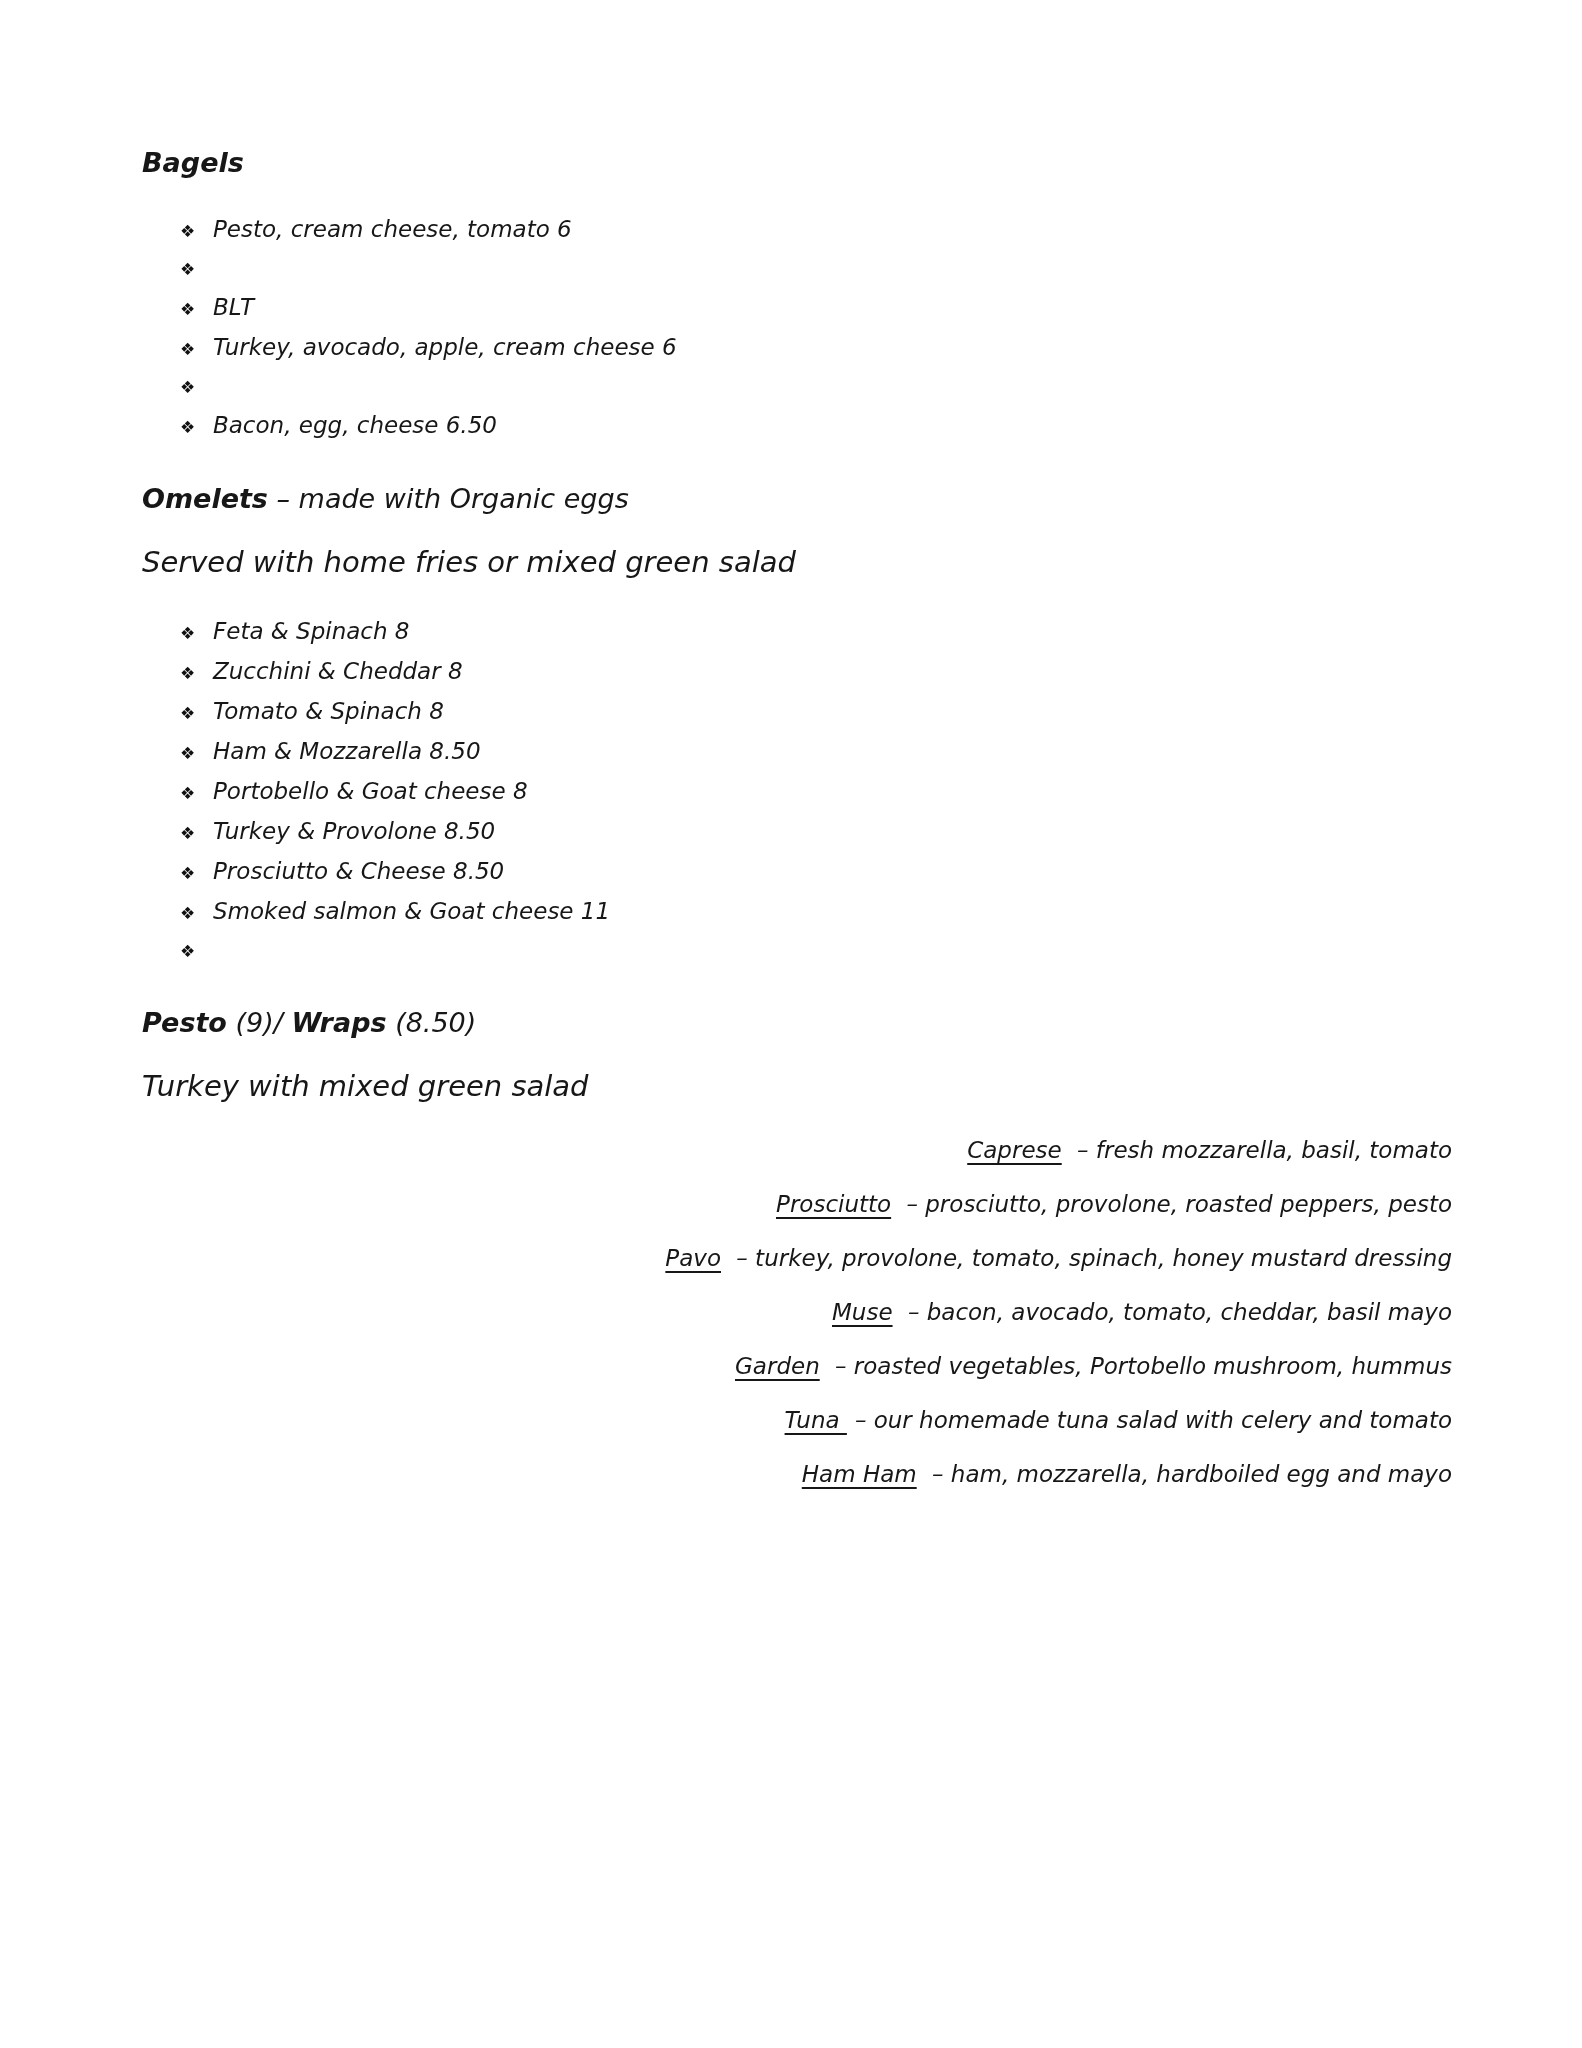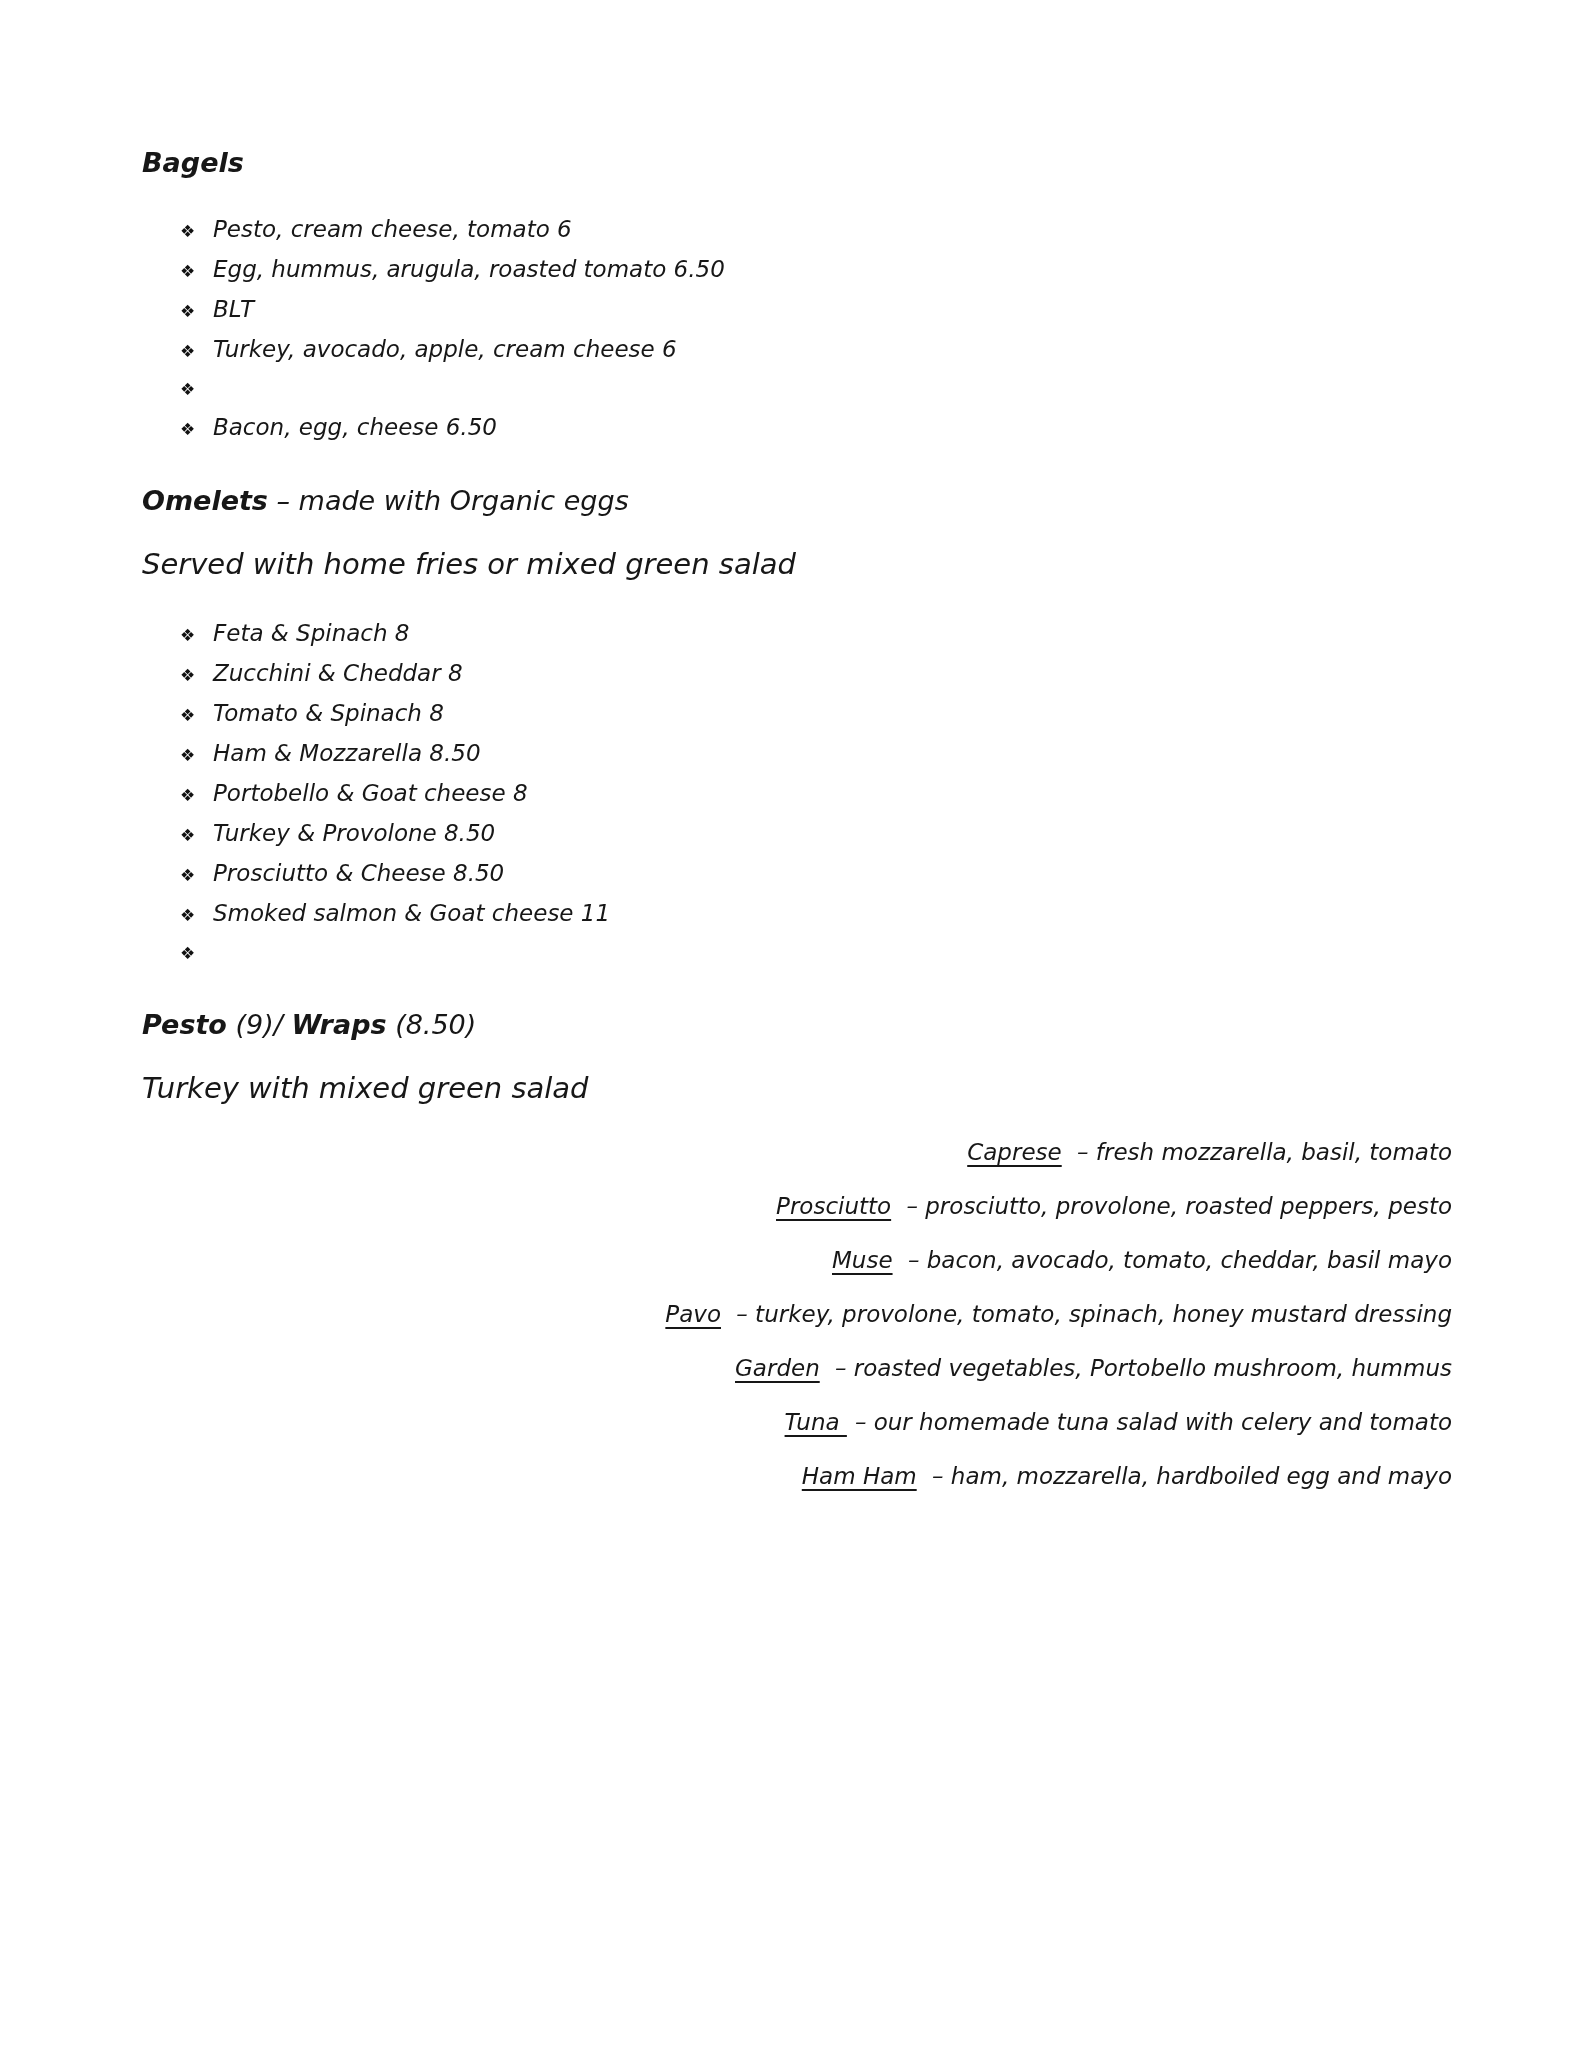--- a/index.html
+++ b/index.html
@@ -68,21 +68,20 @@
 
   <div>
     <div class="section-title bold">Bagels</div>
     <ul class="bullet-list">
       <li class="bullet-item">
         <span class="bullet">❖</span>
         <span class="item-text">Pesto, cream cheese, tomato 6</span>
       </li>
       <li class="bullet-item">
         <span class="bullet">❖</span>
-        <span class="item-text">Egg, hummus, arugula, roasted tomato 6.50</span>
       </li>
       <li class="bullet-item">
         <span class="bullet">❖</span>
         <span class="item-text">BLT</span>
       </li>
       <li class="bullet-item">
         <span class="bullet">❖</span>
         <span class="item-text">Turkey, avocado, apple, cream cheese 6</span>
       </li>
       <li class="bullet-item">
@@ -148,26 +147,26 @@
 
     <div class="entry">
       <span class="entry-name">Caprese</span>
       <span class="entry-desc">– fresh mozzarella, basil, tomato</span>
     </div>
     <div class="entry">
       <span class="entry-name">Prosciutto</span>
       <span class="entry-desc">– prosciutto, provolone, roasted peppers, pesto</span>
     </div>
     <div class="entry">
+      <span class="entry-name">Pavo</span>
+      <span class="entry-desc">– turkey, provolone, tomato, spinach, honey mustard dressing</span>
+    </div>
+    <div class="entry">
       <span class="entry-name">Muse</span>
       <span class="entry-desc">– bacon, avocado, tomato, cheddar, basil mayo</span>
-    </div>
-    <div class="entry">
-      <span class="entry-name">Pavo</span>
-      <span class="entry-desc">– turkey, provolone, tomato, spinach, honey mustard dressing</span>
     </div>
     <div class="entry">
       <span class="entry-name">Garden</span>
       <span class="entry-desc">– roasted vegetables, Portobello mushroom, hummus</span>
     </div>
     <div class="entry">
       <span class="entry-name">Tuna </span>
       <span class="entry-desc">– our homemade tuna salad with celery and tomato</span>
     </div>
     <div class="entry">

